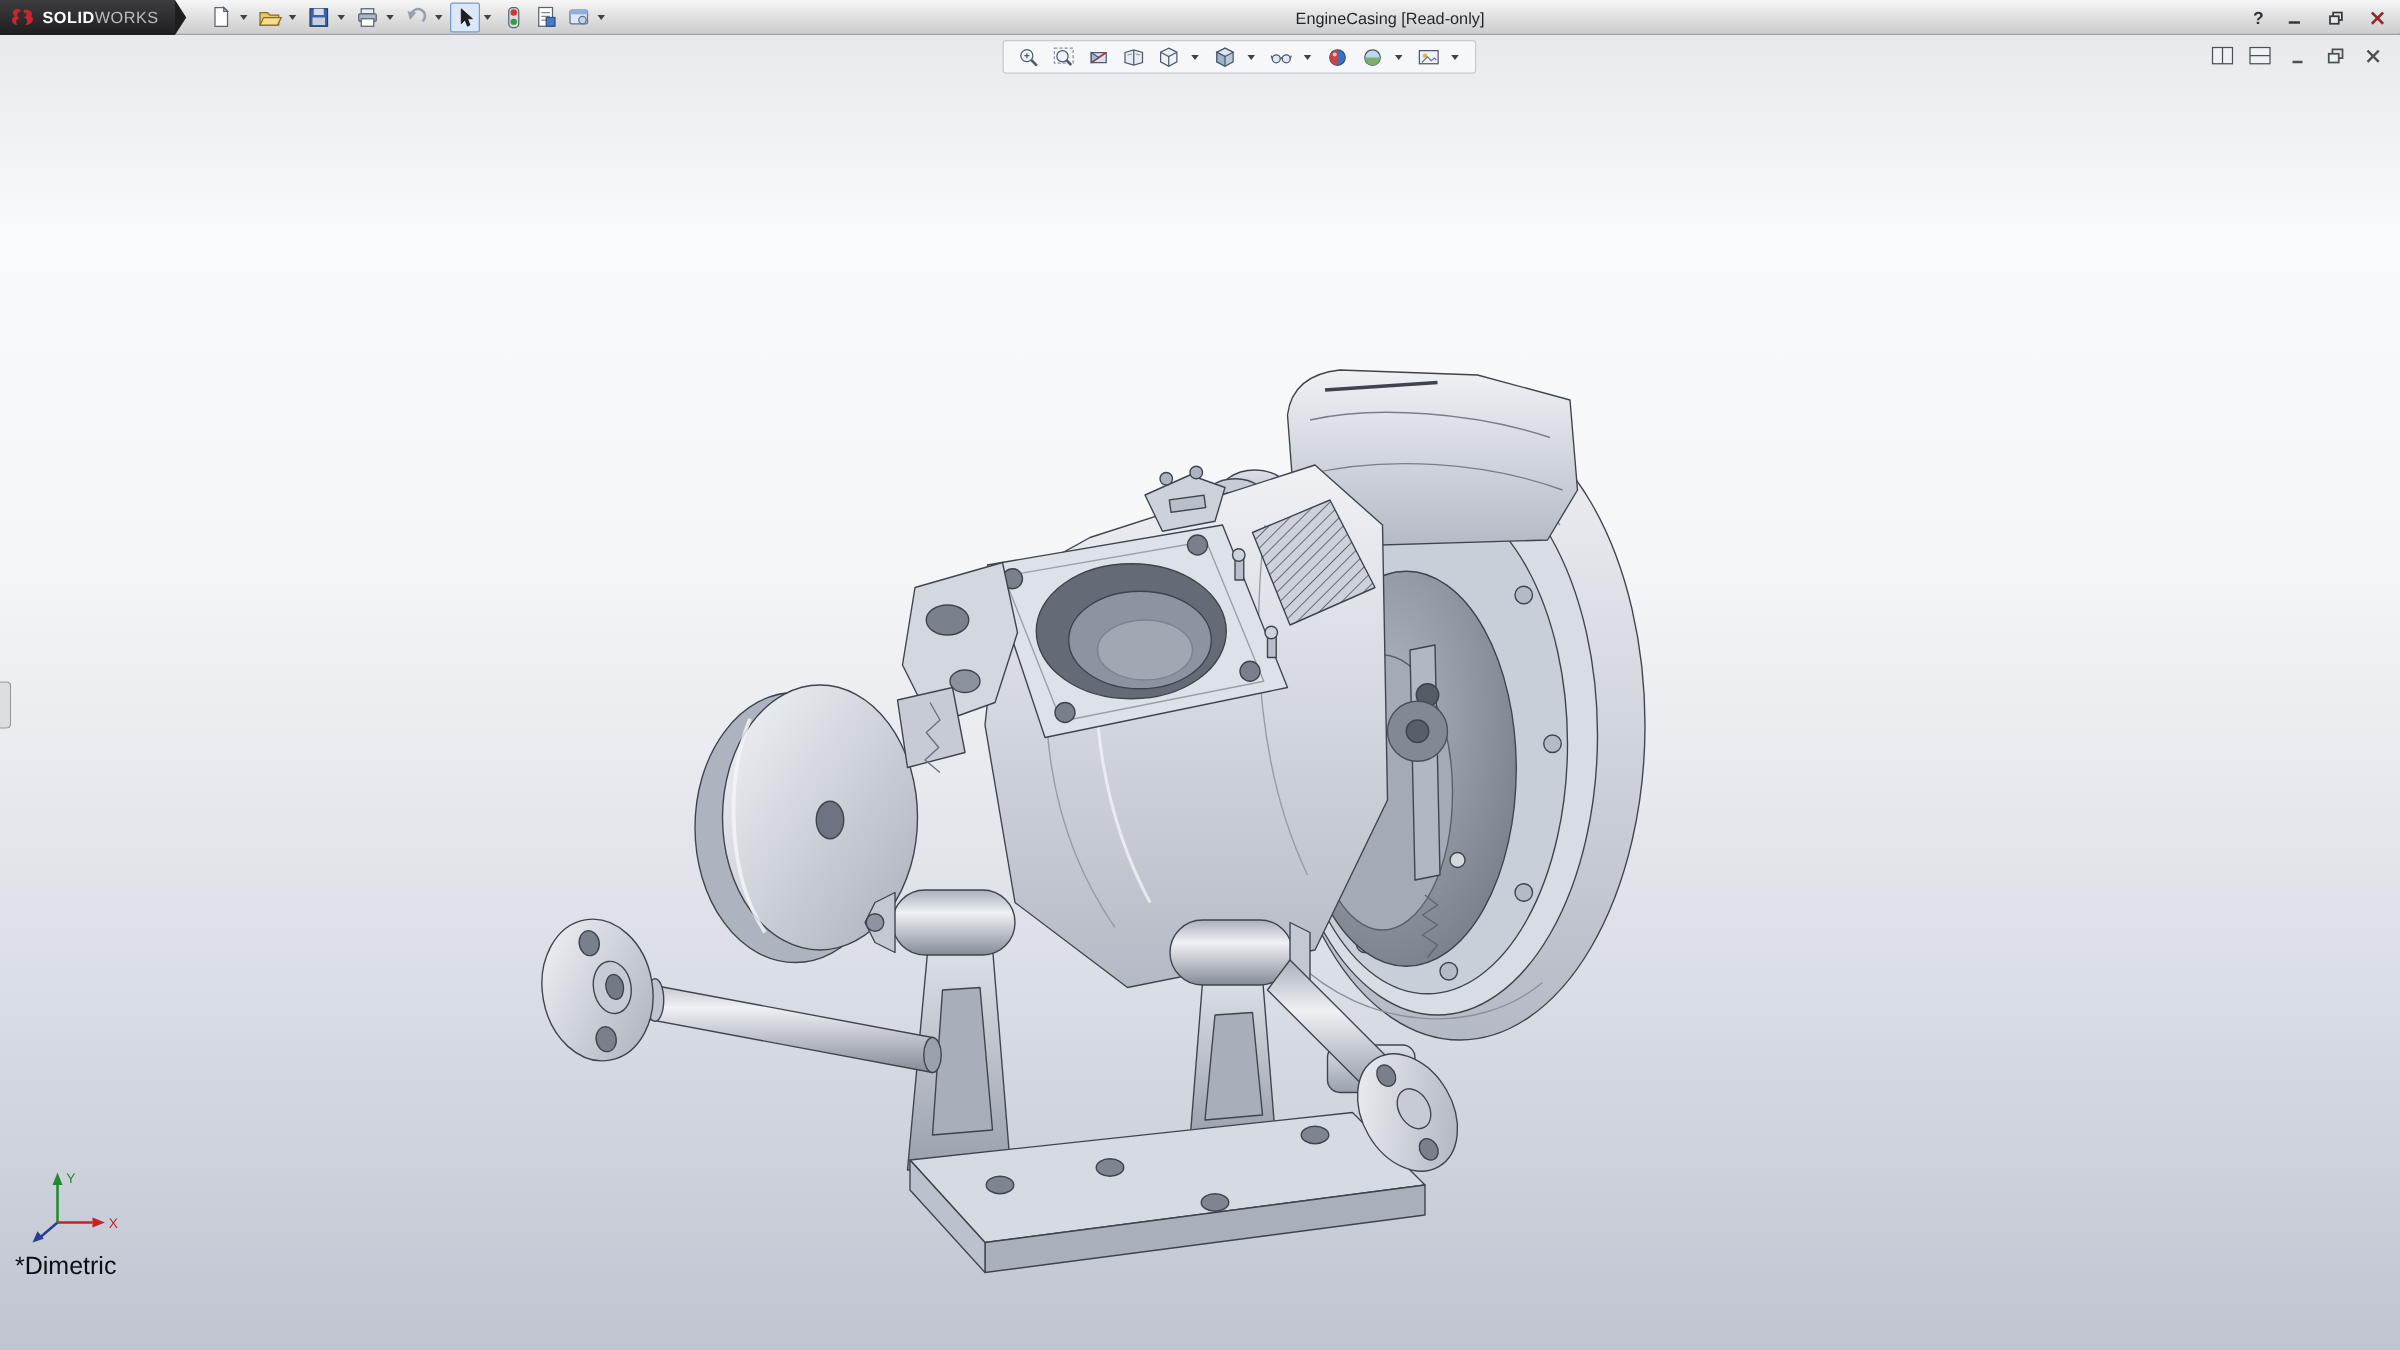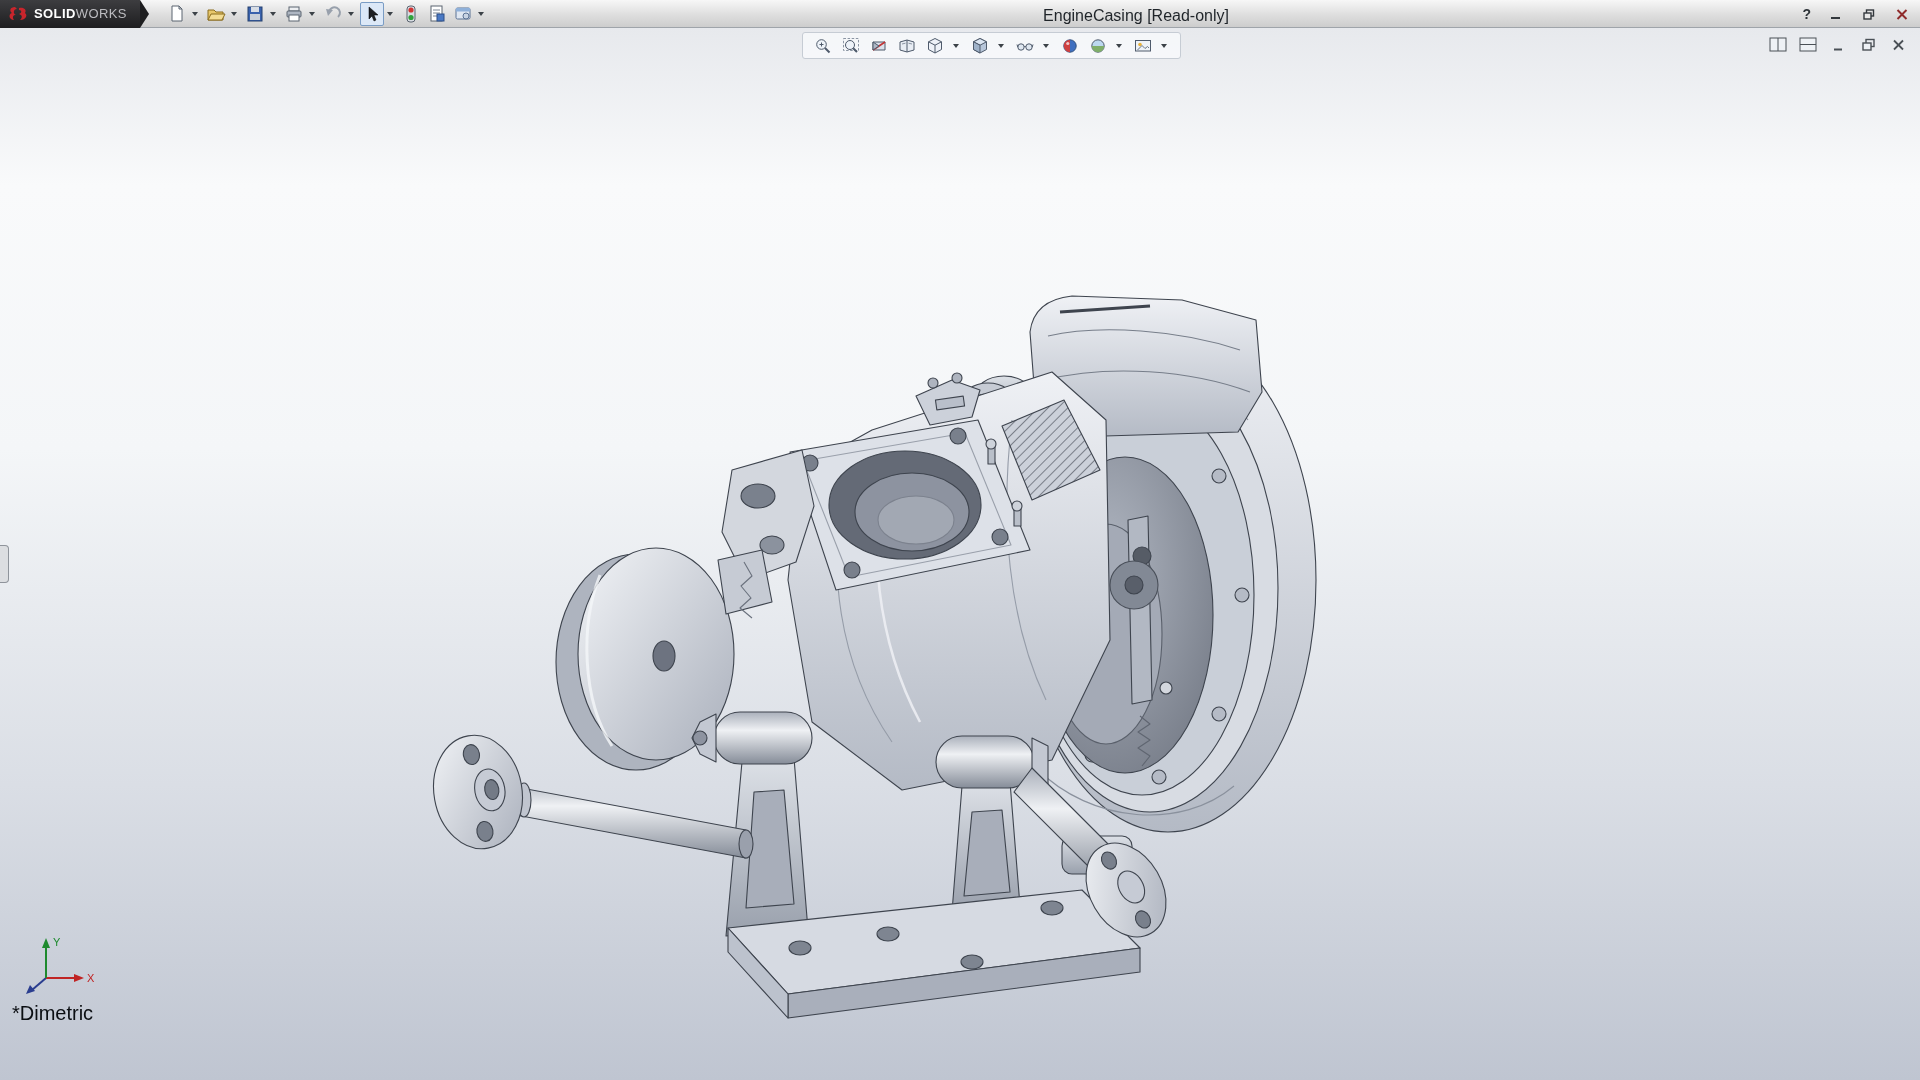--- a/index.html
+++ b/index.html
@@ -16,22 +16,22 @@
   .logo-notch{width:0;height:0;border-top:14px solid transparent;border-bottom:14px solid transparent;border-left:9px solid #1e1e20}
   .brand{font-size:13px;letter-spacing:.4px;white-space:nowrap}
   .brand b{color:#ffffff;font-weight:bold}
   .brand span{color:#bcbcc0;font-weight:normal}
   .tb-group{display:flex;align-items:center;margin-left:16px;gap:2px}
   .tb-btn{width:24px;height:24px;display:flex;align-items:center;justify-content:center;
     border:1px solid transparent;border-radius:2px;background:transparent}
   .tb-btn.pressed{background:#dce8f7;border-color:#7a9cc4}
   .dd{width:0;height:0;border-left:3.5px solid transparent;border-right:3.5px solid transparent;
     border-top:4px solid #3c4248;margin:0 4px 0 1px}
-  .title{position:absolute;left:1136px;top:7px;transform:translateX(-50%);
-    font-size:16px;color:#1f2429;white-space:nowrap}
+  .title{position:absolute;left:1112px;top:7px;transform:translateX(-50%);
+    font-size:13px;color:#1f2429;white-space:nowrap}
   .win-controls{position:absolute;right:10px;top:0;height:28px;display:flex;align-items:center;gap:17px}
   .help{font-size:14px;color:#2d3338;font-weight:bold}
   .wc-btn{display:flex;align-items:center;justify-content:center;width:16px;height:16px}
 
   
   .viewport{position:absolute;top:28px;left:0;width:1920px;height:1052px;z-index:0;
     background:linear-gradient(180deg,#e7e9ed 0%,#f9fafb 15%,#f4f6f8 40%,#dadee5 72%,#bfc5d1 100%)}
   .model-svg{position:absolute;top:0;left:0;z-index:1}
 
   

